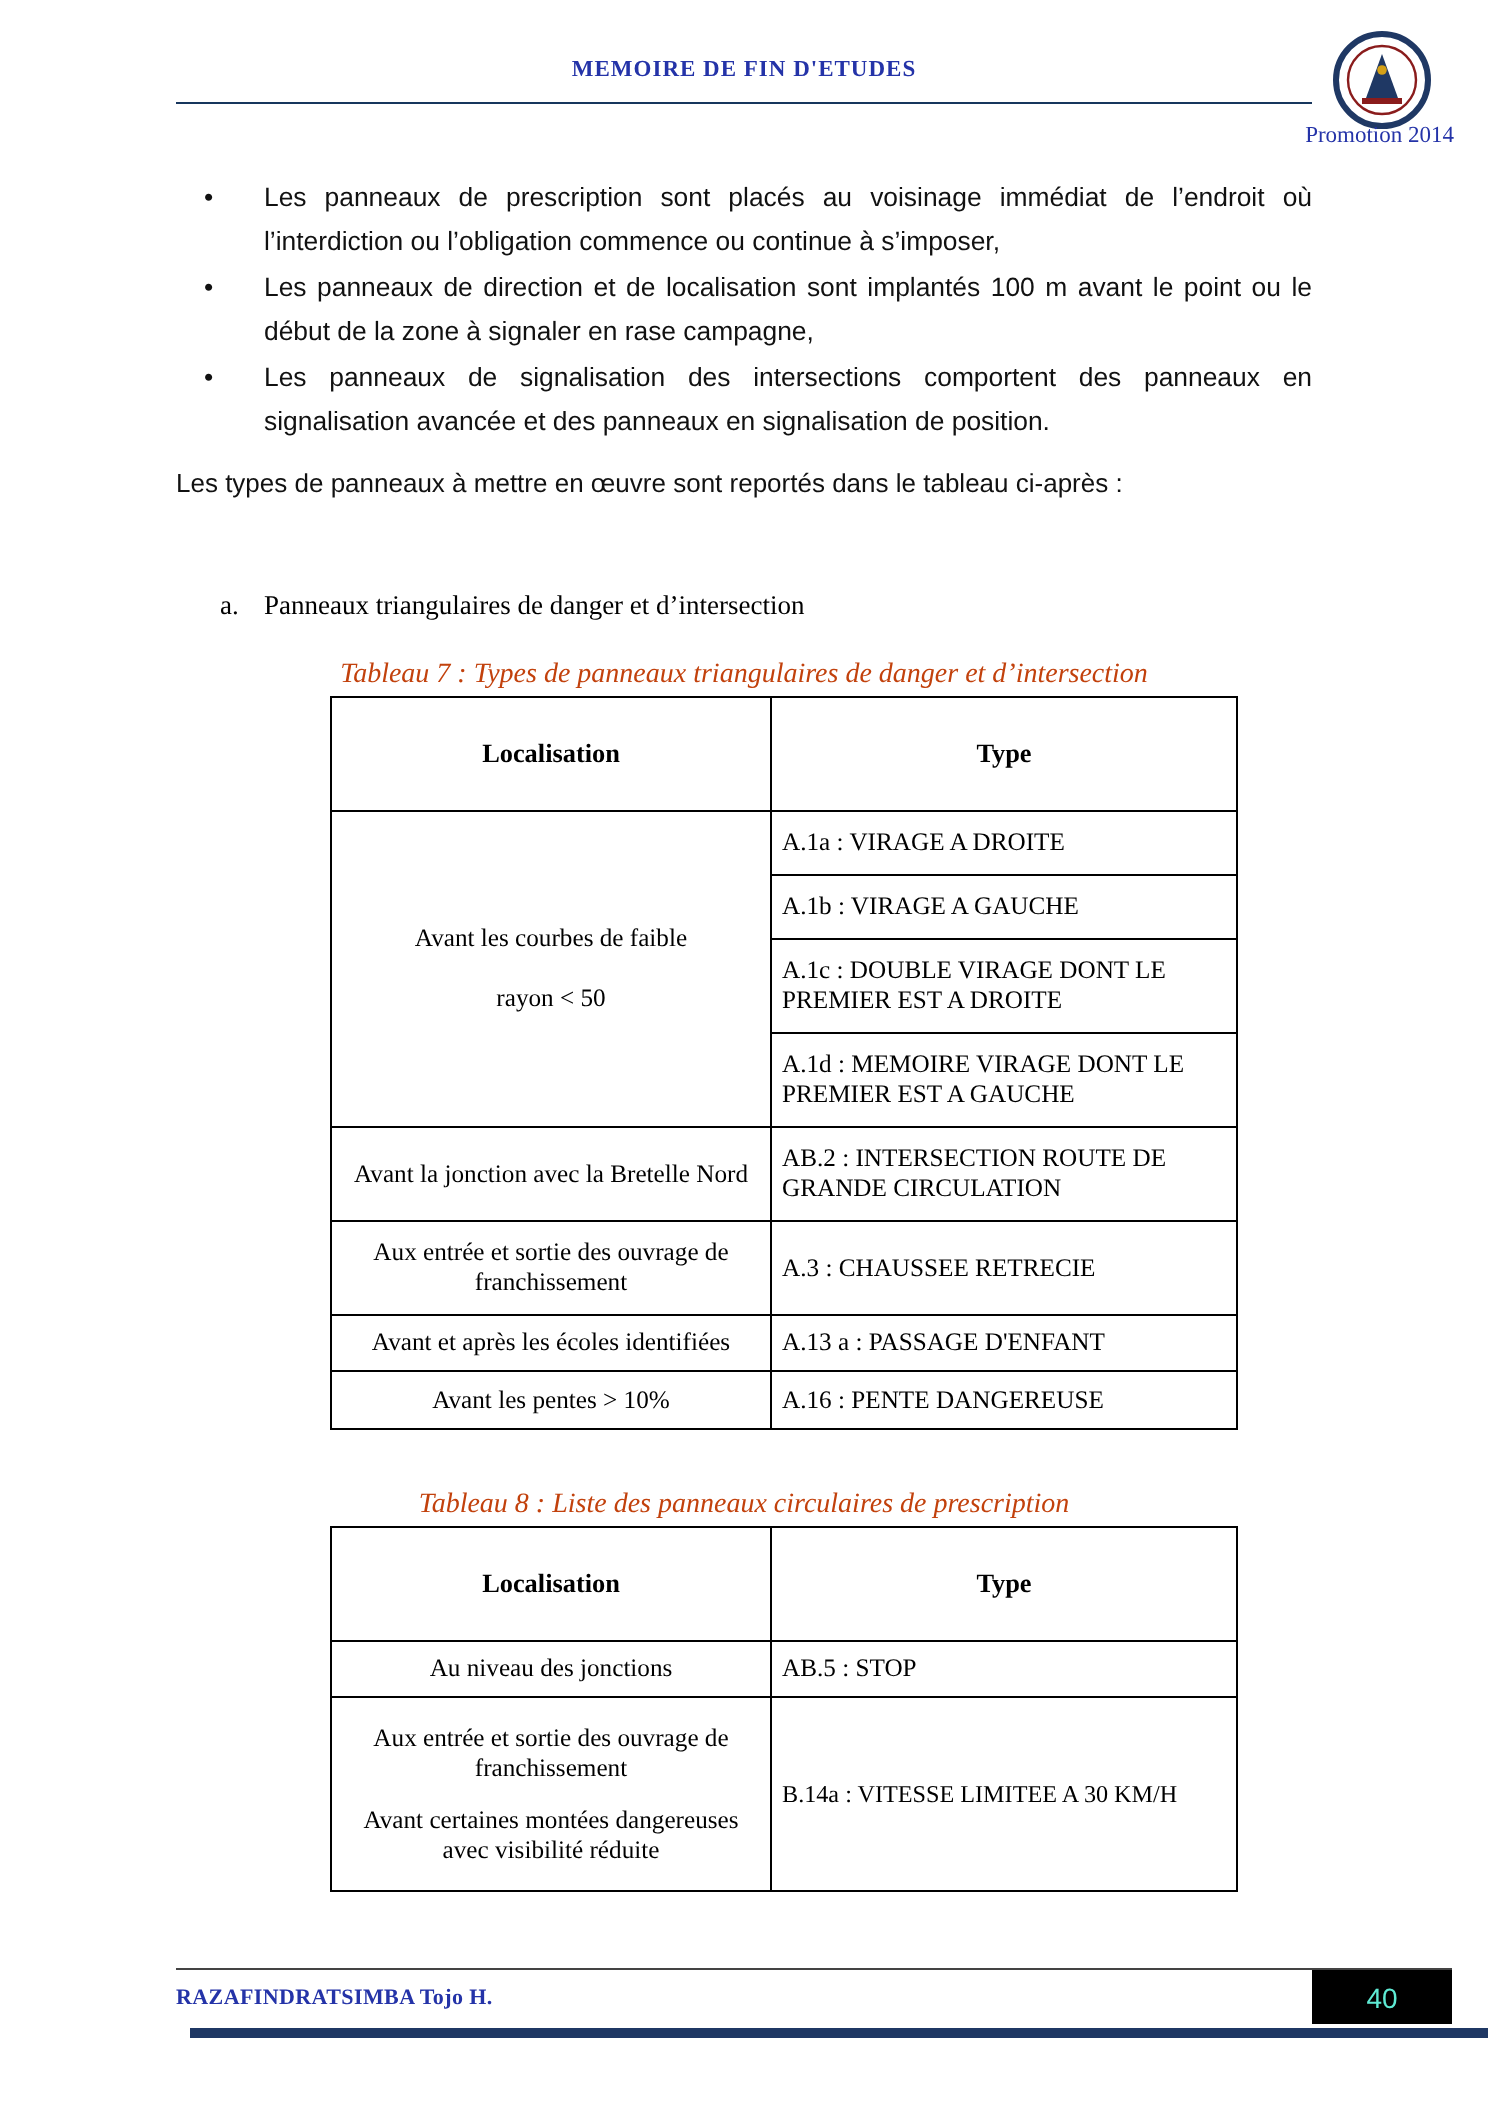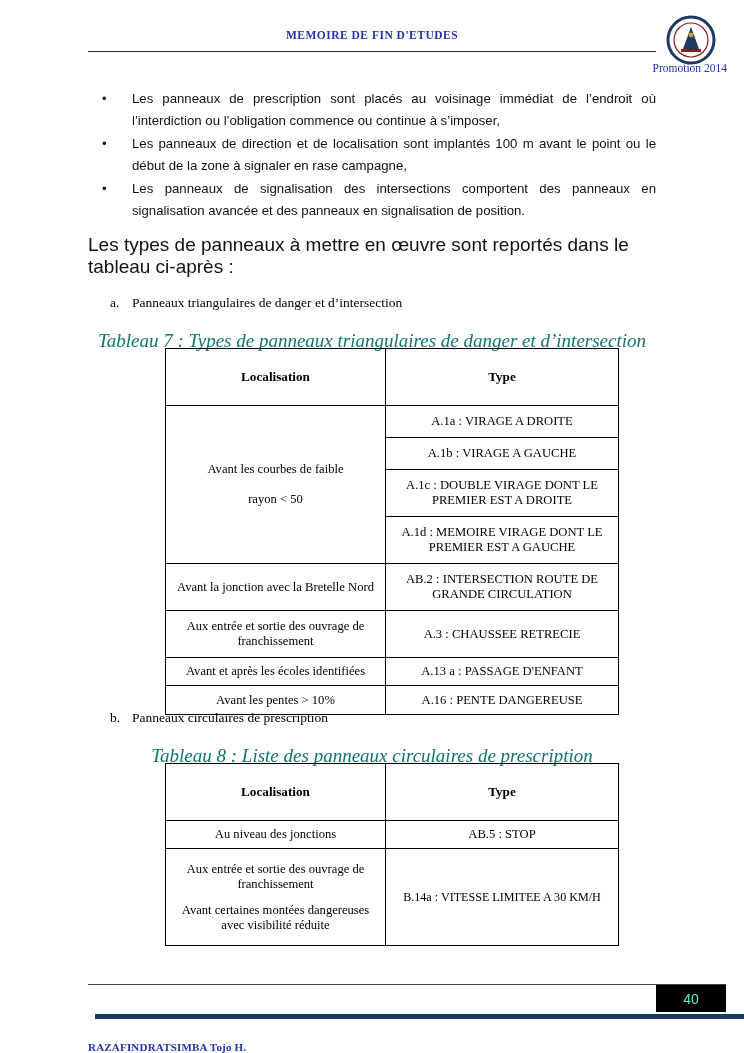--- a/index.html
+++ b/index.html
@@ -24,56 +24,56 @@
   .bullets {
     position:absolute; top:88px; left:88px; width:568px;
     font-family:"Liberation Sans", sans-serif; font-size:13.2px;
     line-height:21.5px; text-align:justify; color:#111;
   }
   .bullet { display:flex; margin-bottom:2px; }
   .bullet-marker { flex:none; width:44px; padding-left:14px; }
   .bullet-text { flex:1; }
   .intro {
     position:absolute; top:234px; left:88px; width:568px;
-    font-family:"Liberation Sans", sans-serif; font-size:19px; color:#111;
+    font-family:"Liberation Sans", sans-serif; font-size:13px; color:#111;
   }
   
   .section-heading { position:absolute; left:110px; font-size:13.5px; color:#000; }
   .section-a { top:295px; }
   .section-b { top:710px; }
   .section-marker { display:inline-block; width:22px; }
   
   .caption {
     position:absolute; left:0; width:100%; text-align:center;
-    font-style:italic; font-size:19px; color:#0f766e;
+    font-style:italic; font-size:14px; color:#c2410c;
   }
   .caption7 { top:330px; }
   .caption8 { top:745px; }
   
   table.sig-table {
     position:absolute; left:165px; width:453px;
     border-collapse:collapse; table-layout:fixed;
     font-size:12.6px; color:#000;
   }
   .table7 { top:348px; }
   .table8 { top:763px; }
   .sig-table col.c-loc { width:220px; }
   .sig-table col.c-type { width:233px; }
-  .sig-table th, .sig-table td { border:1px solid #000; padding:2px 5px; vertical-align:middle;text-align:center; }
+  .sig-table th, .sig-table td { border:1px solid #000; padding:2px 5px; vertical-align:middle; }
   .sig-table th { font-size:13.2px; font-weight:bold; text-align:center; padding:20px 4px; }
   .loc-cell { text-align:center; }
   .type-cell { text-align:left; }
   .nowrap { white-space:nowrap; font-size:12.1px; }
   .loc-line-gap { display:block; margin-top:15px; }
   .para-gap { display:block; margin-top:11px; }
   
   .footer-rule { position:absolute; top:984px; left:88px; width:638px; border-top:1px solid #444; }
   .footer-author {
     position:absolute; top:993px; left:88px;
-    font-size:11px; font-weight:bold; color:#2433A8; letter-spacing:0.2px;margin-top:48px;
+    font-size:11px; font-weight:bold; color:#2433A8; letter-spacing:0.2px;
   }
   .page-number-box {
     position:absolute; top:985px; left:656px; width:70px; height:27px;
     background:#000; color:#5eead4; display:flex; align-items:center; justify-content:center;
     font-family:"Liberation Sans", sans-serif; font-size:14px;
   }
   .footer-thick-bar { position:absolute; top:1014px; left:95px; width:649px; height:5px; background:#1F3864; }
 </style>
 </head>
 <body>
@@ -154,23 +154,20 @@
         <td class="loc-cell">Avant et après les écoles identifiées</td>
         <td class="type-cell">A.13 a : PASSAGE D'ENFANT</td>
       </tr>
       <tr style="height:29px;">
         <td class="loc-cell">Avant les pentes &gt; 10%</td>
         <td class="type-cell">A.16 : PENTE DANGEREUSE</td>
       </tr>
     </tbody>
   </table>
 
-  <div class="section-heading section-b">
-    <span class="section-marker">b.</span><span>Panneaux circulaires de prescription</span>
-  </div>
 
   <div class="caption caption8">Tableau  8 : Liste des panneaux circulaires de prescription</div>
 
   <table class="sig-table table8">
     <colgroup>
         <col class="c-loc">
         <col class="c-type">
       </colgroup>
     <tbody>
       <tr style="height:28px;">

